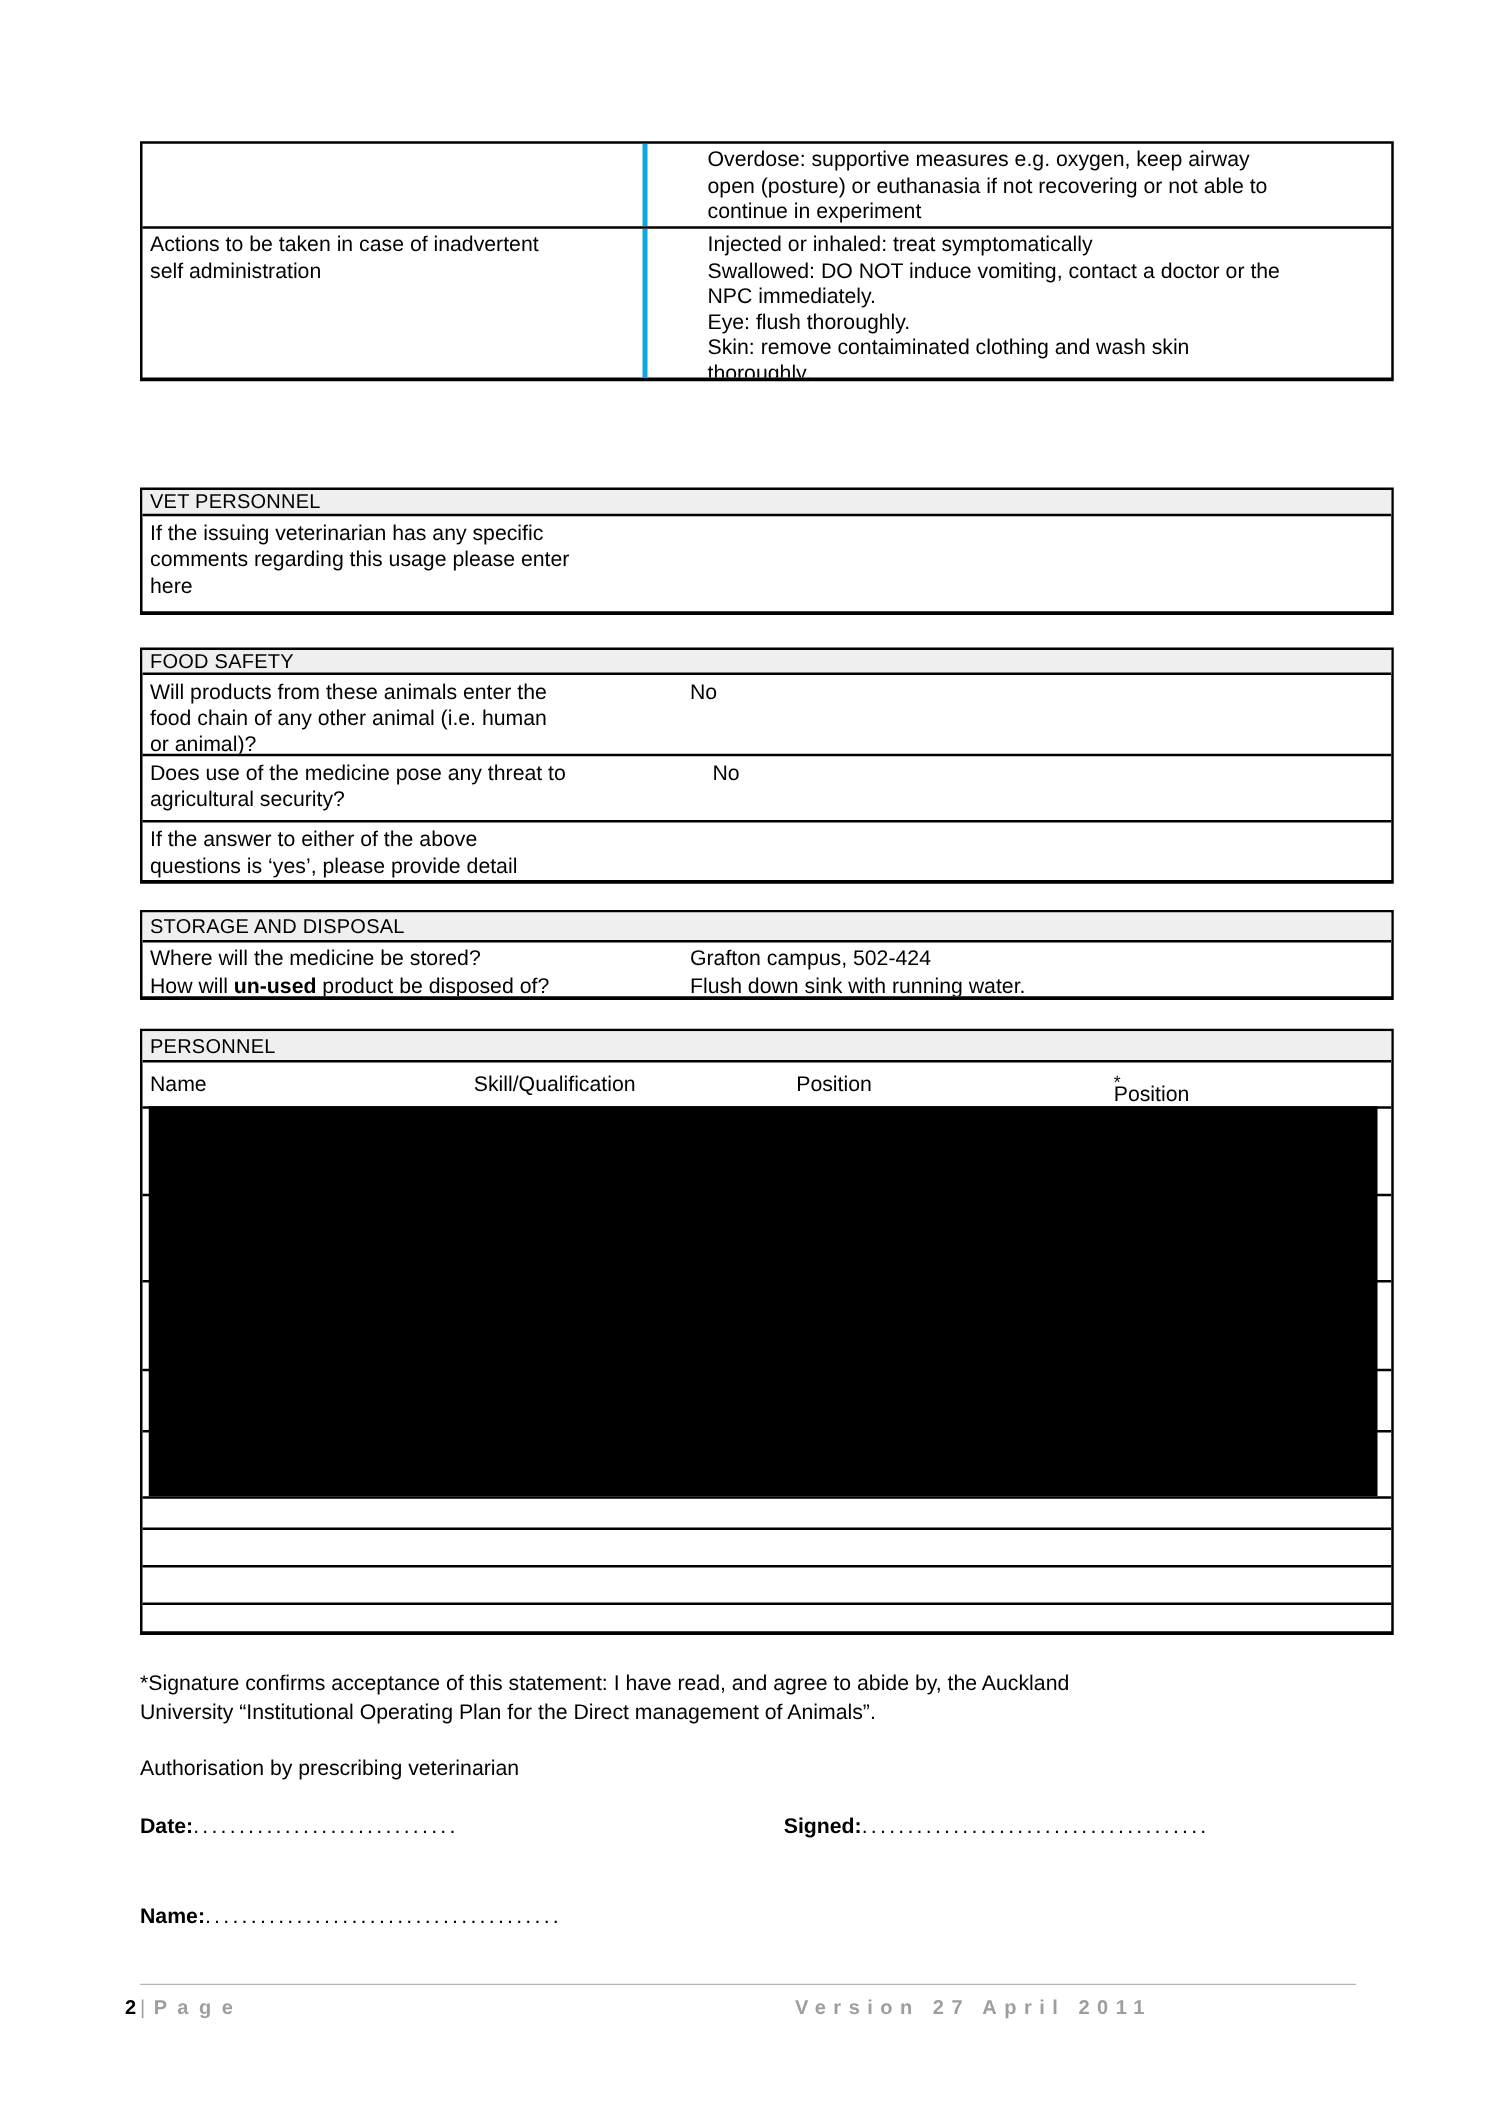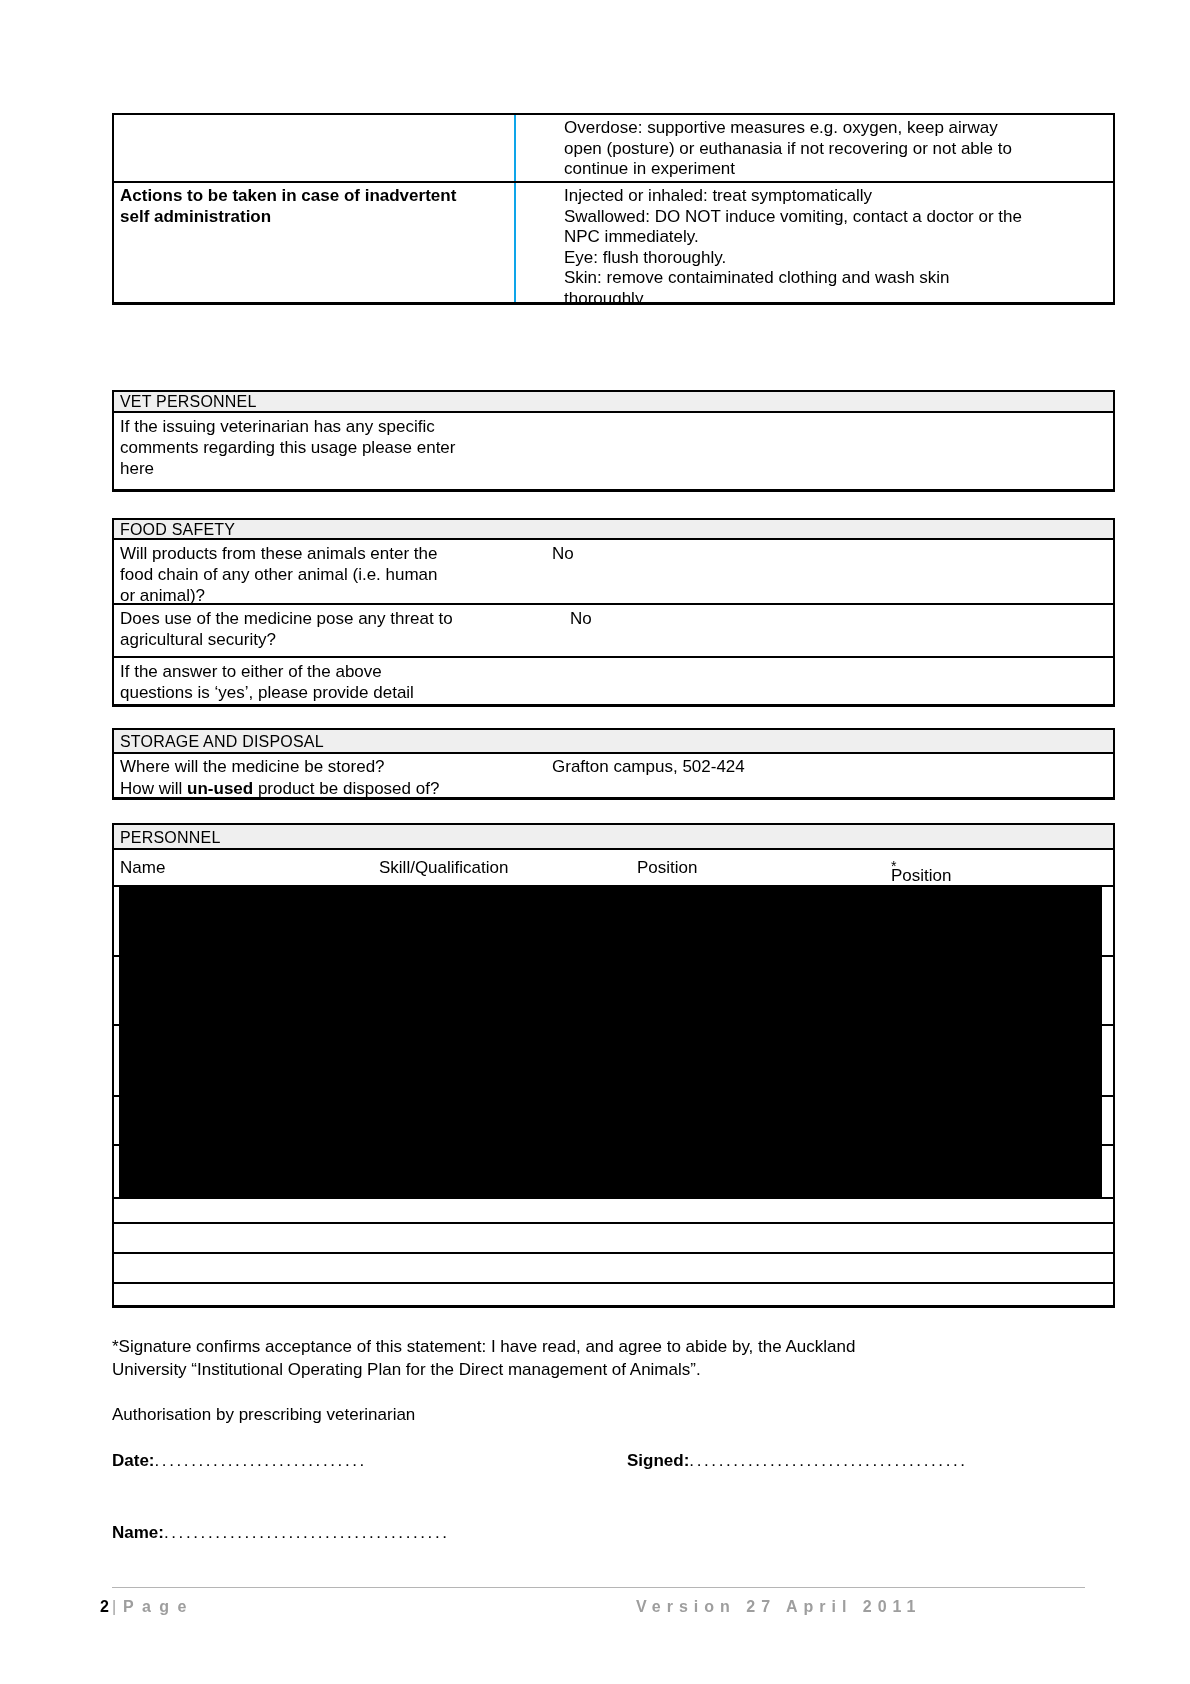--- a/index.html
+++ b/index.html
@@ -28,21 +28,21 @@
     font-size:16px;
     letter-spacing:.2px;
     overflow:hidden;
   }
   .t-row{box-sizing:border-box;display:flex;overflow:hidden;}
   .t-row.bline{border-bottom:2px solid #000;}
   .cell{box-sizing:border-box;padding:3px 6px 0 6px;line-height:21px;overflow:hidden;}
   .qcell{width:438px;flex:none;}
   .acell{flex:1;padding-left:0;}
   
-  .lcell{width:388px;flex:none;border-right:2px solid #0ea5e9;padding:3px 6px 0 6px;line-height:20.5px;font-weight:bold;}
+  .lcell{width:388px;flex:none;border-right:4px solid #0ea5e9;padding:3px 6px 0 6px;line-height:20.5px;}
   .rcell{flex:1;padding:3px 8px 0 48px;line-height:20.5px;}
   
   .p-colhead{position:relative;border-bottom:2px solid #000;}
   .p-colhead span{position:absolute;top:8px;font-size:17px;}
   .p-row{box-sizing:border-box;border-bottom:2px solid #000;}
   .p-row.last{border-bottom:none;}
   .redaction{position:absolute;background:#000;z-index:5;}
   
   .para{position:absolute;line-height:22.5px;}
   .b{font-weight:bold;}
@@ -111,20 +111,21 @@
       <div class="t-row" style="height:22px;">
         <div class="cell qcell" style="padding-top:2px;">
           <span>Where will the medicine be stored?</span><span class="b"></span><span></span>
         </div>
         <div class="cell acell" style="padding-top:2px;">Grafton campus, 502-424</div>
       </div>
       <div class="t-row" style="height:22px;">
         <div class="cell qcell" style="padding-top:2px;">
           <span>How will </span><span class="b">un-used</span><span> product be disposed of?</span>
         </div>
+        <div class="cell acell" style="padding-top:2px;">Flush down sink with running water.</div>
       </div>
     </div>
   </div>
 
   <div class="doc-table" style="top:823px;height:485px;">
     <div class="sec-head" style="height:25px;padding-top:4px;">PERSONNEL</div>
     <div class="p-colhead" style="height:35px;">
       <span style="left:6px;">Name</span>
       <span style="left:265px;">Skill/Qualification</span>
       <span style="left:523px;">Position</span>

